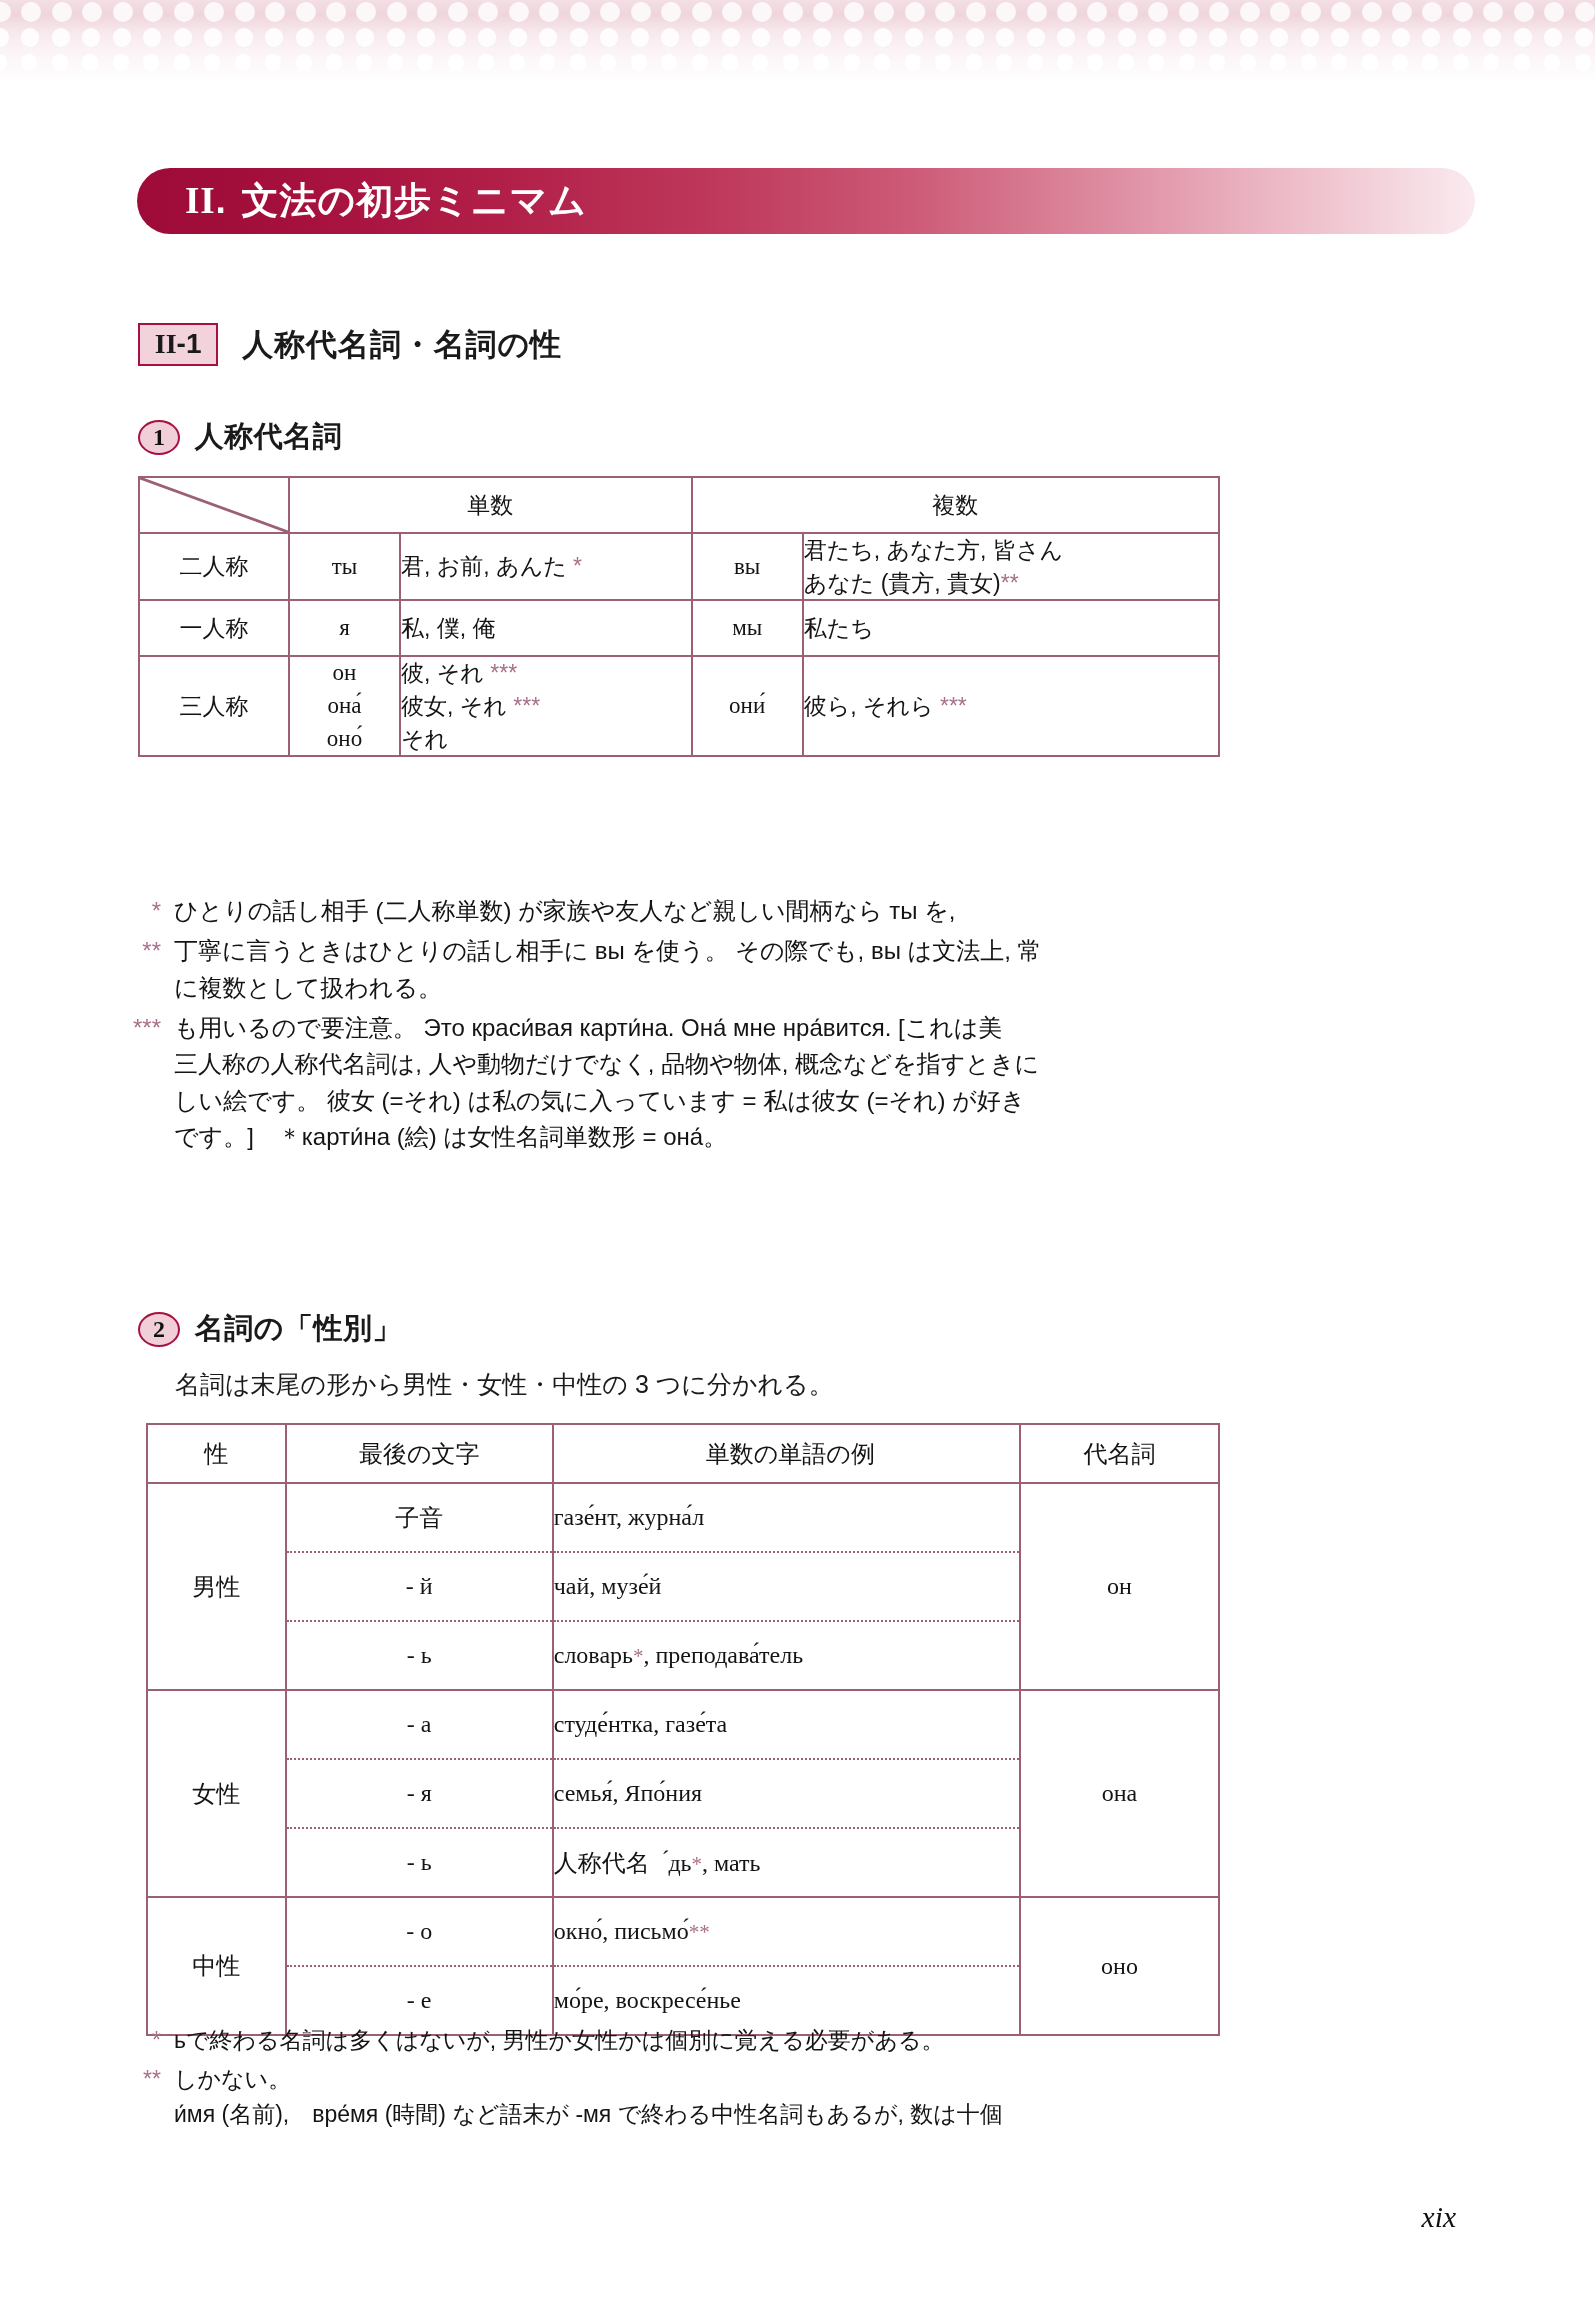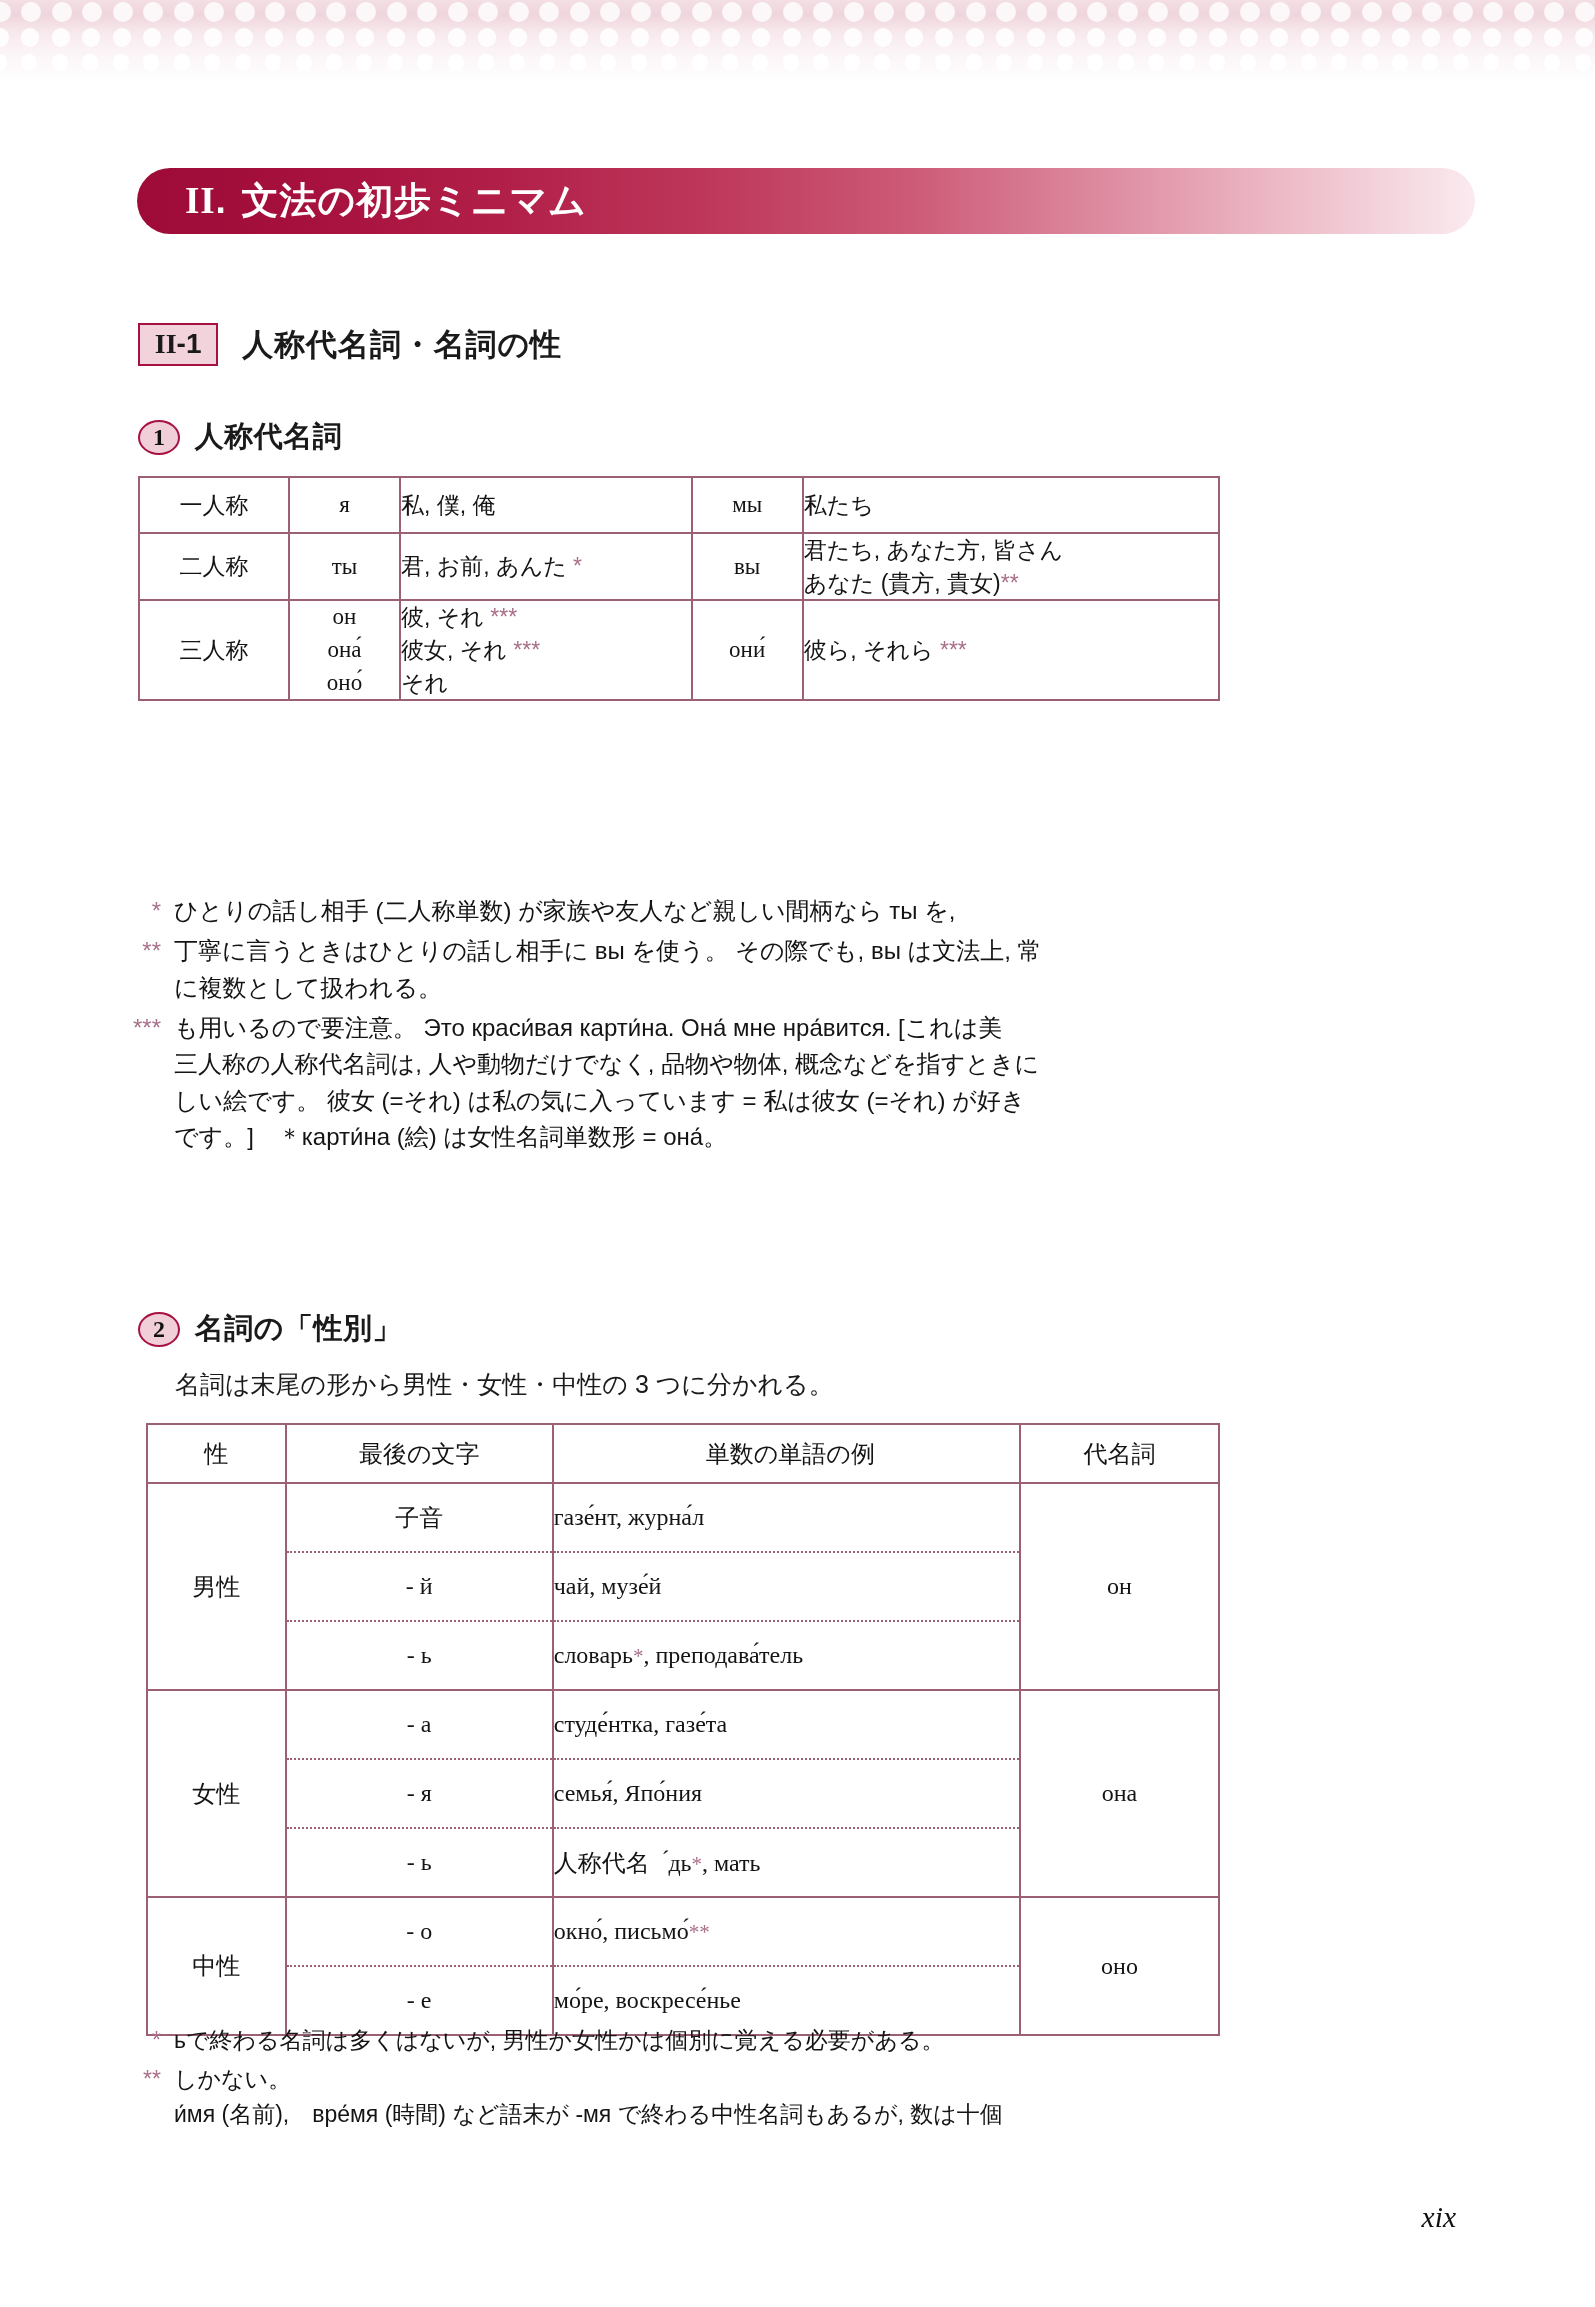--- a/index.html
+++ b/index.html
@@ -370,40 +370,49 @@
   <div class="sec-title">人称代名詞・名詞の性</div>
 </div>
 
 <div class="item-row" style="left:138px; top:417px;">
   <div class="circ">1</div>
   <div class="item-label">人称代名詞</div>
 </div>
 
 <table class="tbl" id="t1" style="top:476px;">
   <tbody>
-
-  <tr>
-    <td class="t1-per cjk">一人称</td>
-    <td class="t1-pr cyr">я</td>
-    <td class="t1-gl cjk">私, 僕, 俺</td>
-    <td class="t1-pr cyr">мы</td>
-    <td class="t1-gl cjk">私たち</td>
+      <tr>
+    <td class="t1-corner">
+      <svg class="diag" width="148" height="54" viewBox="0 0 160 58" preserveAspectRatio="none">
+        <line x1="0" y1="0" x2="160" y2="58" stroke="#9c6076" stroke-width="3"></line>
+      </svg>
+    </td>
+    <td class="t1-hd" colspan="2">単数</td>
+    <td class="t1-hd" colspan="2">複数</td>
   </tr>
 
   <tr>
     <td class="t1-per cjk">二人称</td>
     <td class="t1-pr cyr">ты</td>
     <td class="t1-gl cjk">
       <span>君, お前, あんた</span><span class="star">&nbsp;</span><span class="star">*</span>
     </td>
     <td class="t1-pr cyr">вы</td>
     <td class="t1-gl cjk pcell">
       <div class="pline">君たち, あなた方, 皆さん</div>
       <div class="pline"><span>あなた (貴方, 貴女)</span><span class="star">**</span></div>
     </td>
+  </tr>
+
+  <tr>
+    <td class="t1-per cjk">一人称</td>
+    <td class="t1-pr cyr">я</td>
+    <td class="t1-gl cjk">私, 僕, 俺</td>
+    <td class="t1-pr cyr">мы</td>
+    <td class="t1-gl cjk">私たち</td>
   </tr>
 
   <tr>
     <td class="t1-per cjk">三人称</td>
     <td class="t1-pr cyr pcell">
       <div class="pline">он</div>
       <div class="pline">она́</div>
       <div class="pline">оно́</div>
     </td>
     <td class="t1-gl cjk pcell">

